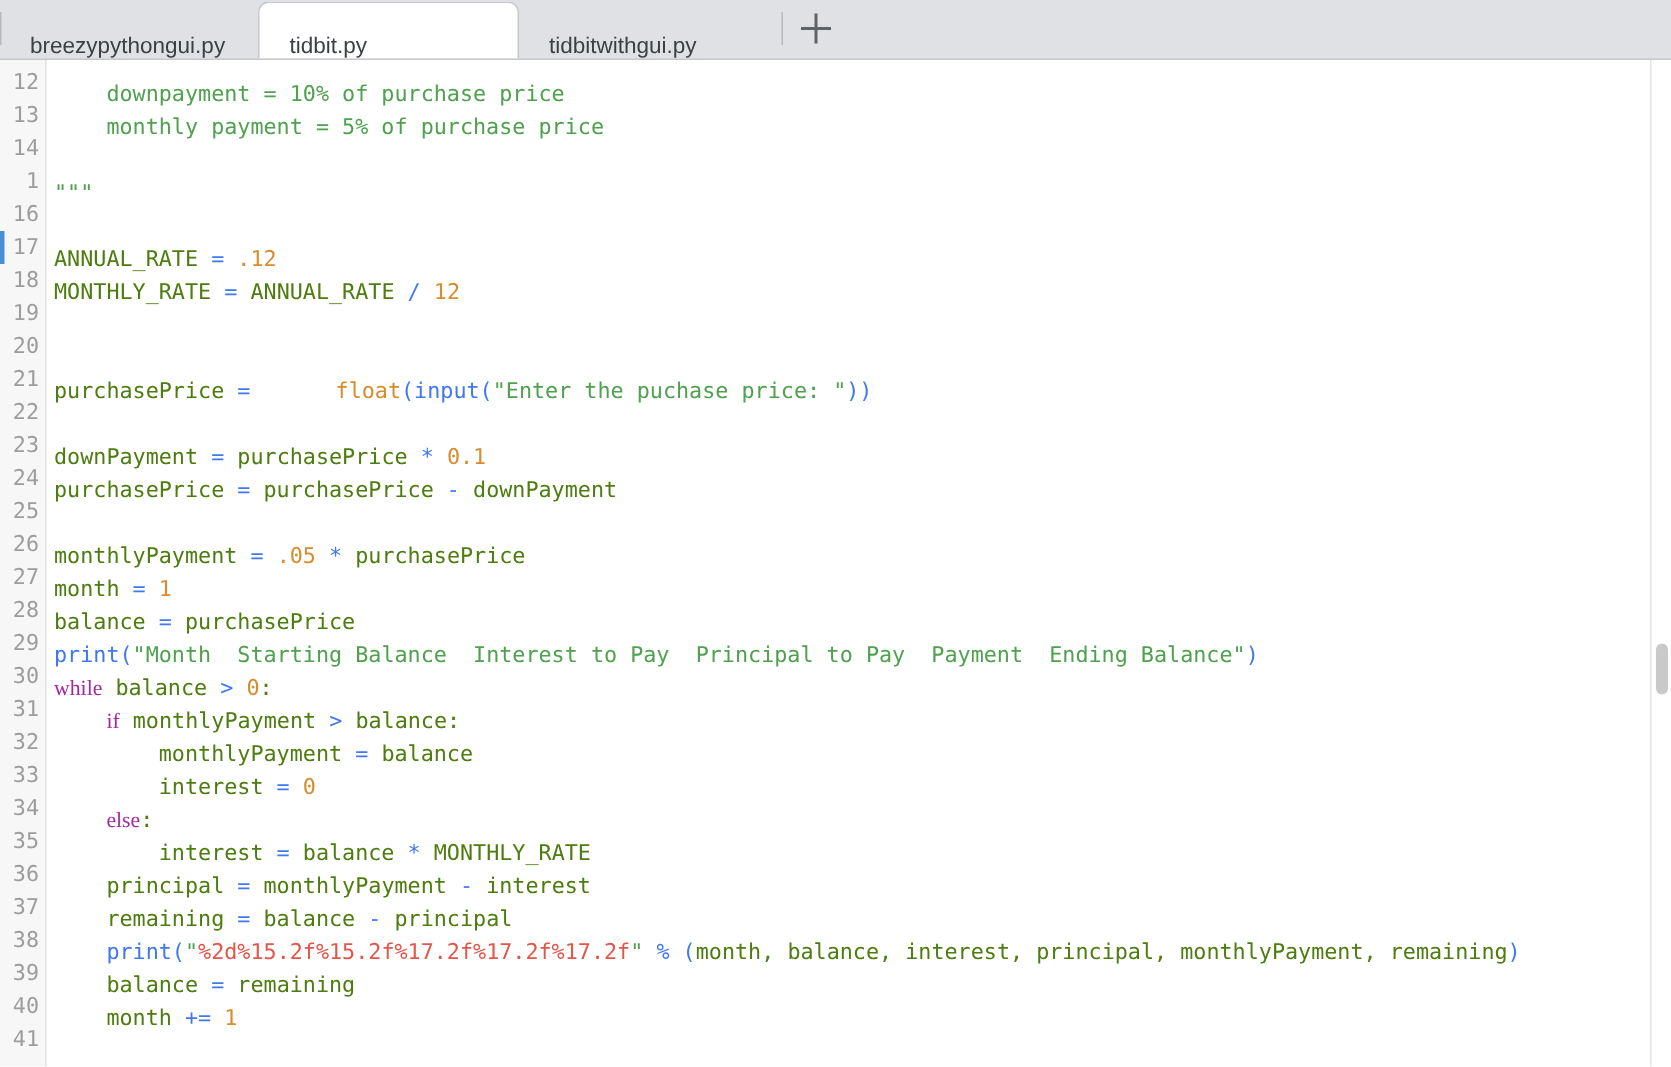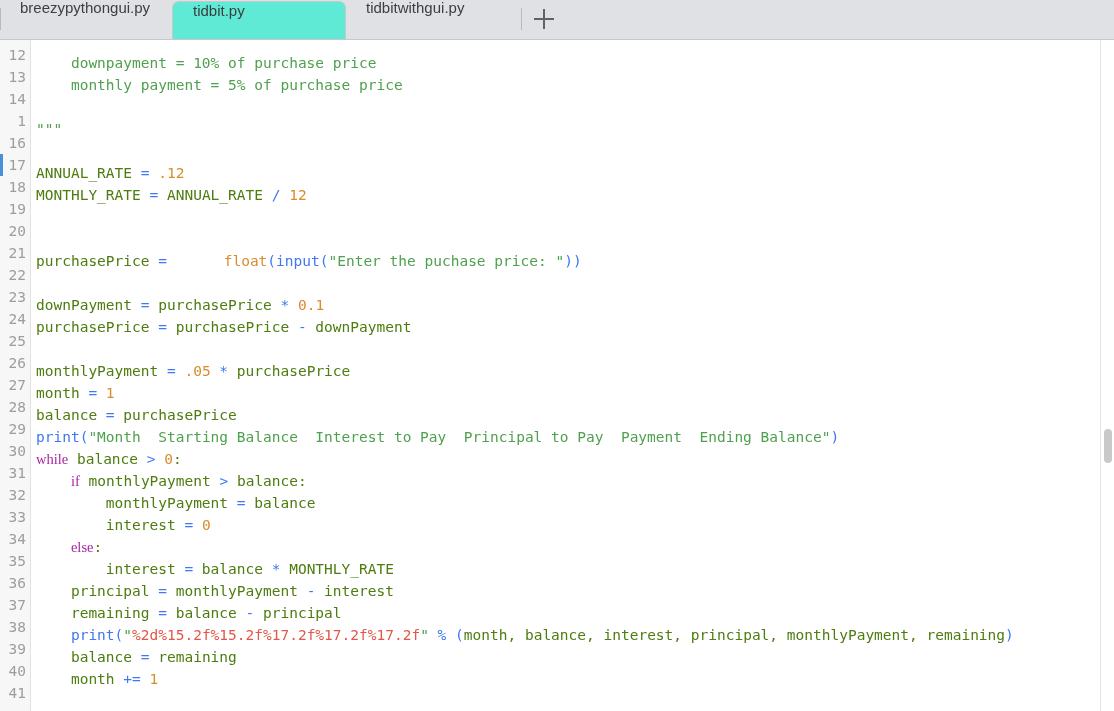--- a/index.html
+++ b/index.html
@@ -24,41 +24,41 @@
     box-sizing: border-box;
     display: flex;
     align-items: flex-end;
     overflow: hidden;
   }
   .tab {
     position: relative;
     height: 40px;
     box-sizing: border-box;
     display: flex;
-    align-items: flex-start;
+    align-items: flex-end;
     padding: 0 20px;
     font-size: 15px;
     color: #3c4043;
     white-space: nowrap;
     cursor: default;
     background: transparent;
   }
   .tab.inactive {
     color: #3c4043;
   }
   .tab .tab-sep {
     position: absolute;
     left: 0;
     top: 9px;
     width: 1px;
     height: 22px;
     background: #b6b9be;
   }
   .tab.active {
-    background: #5eead4;
+    background: #ffffff;
     border: 1px solid #c6c8cc;
     border-bottom: none;
     border-top-left-radius: 7px;
     border-top-right-radius: 7px;
     height: 38px;
     margin-bottom: 0px;
     z-index: 3;
   }
   #tab-breezy { width: 172px; }
   #tab-tidbit { width: 174px; }

